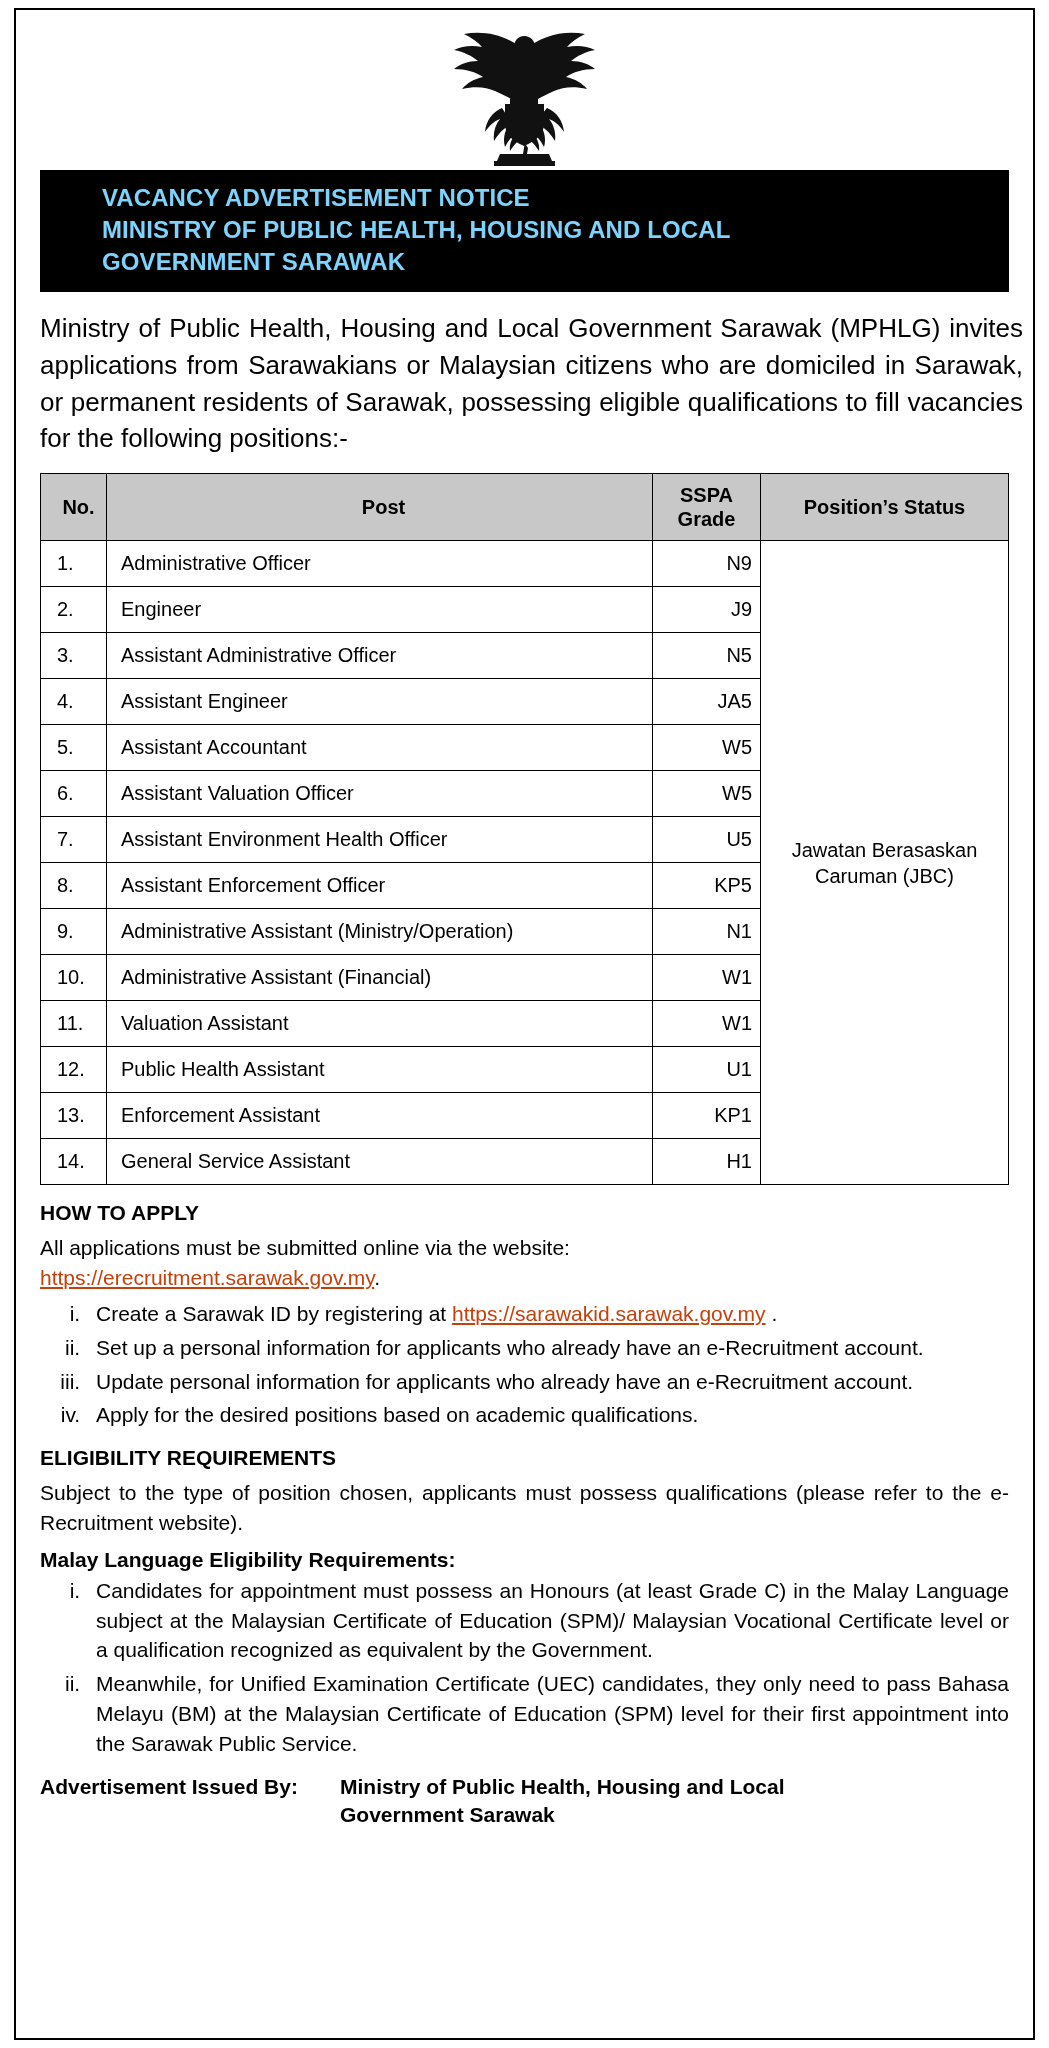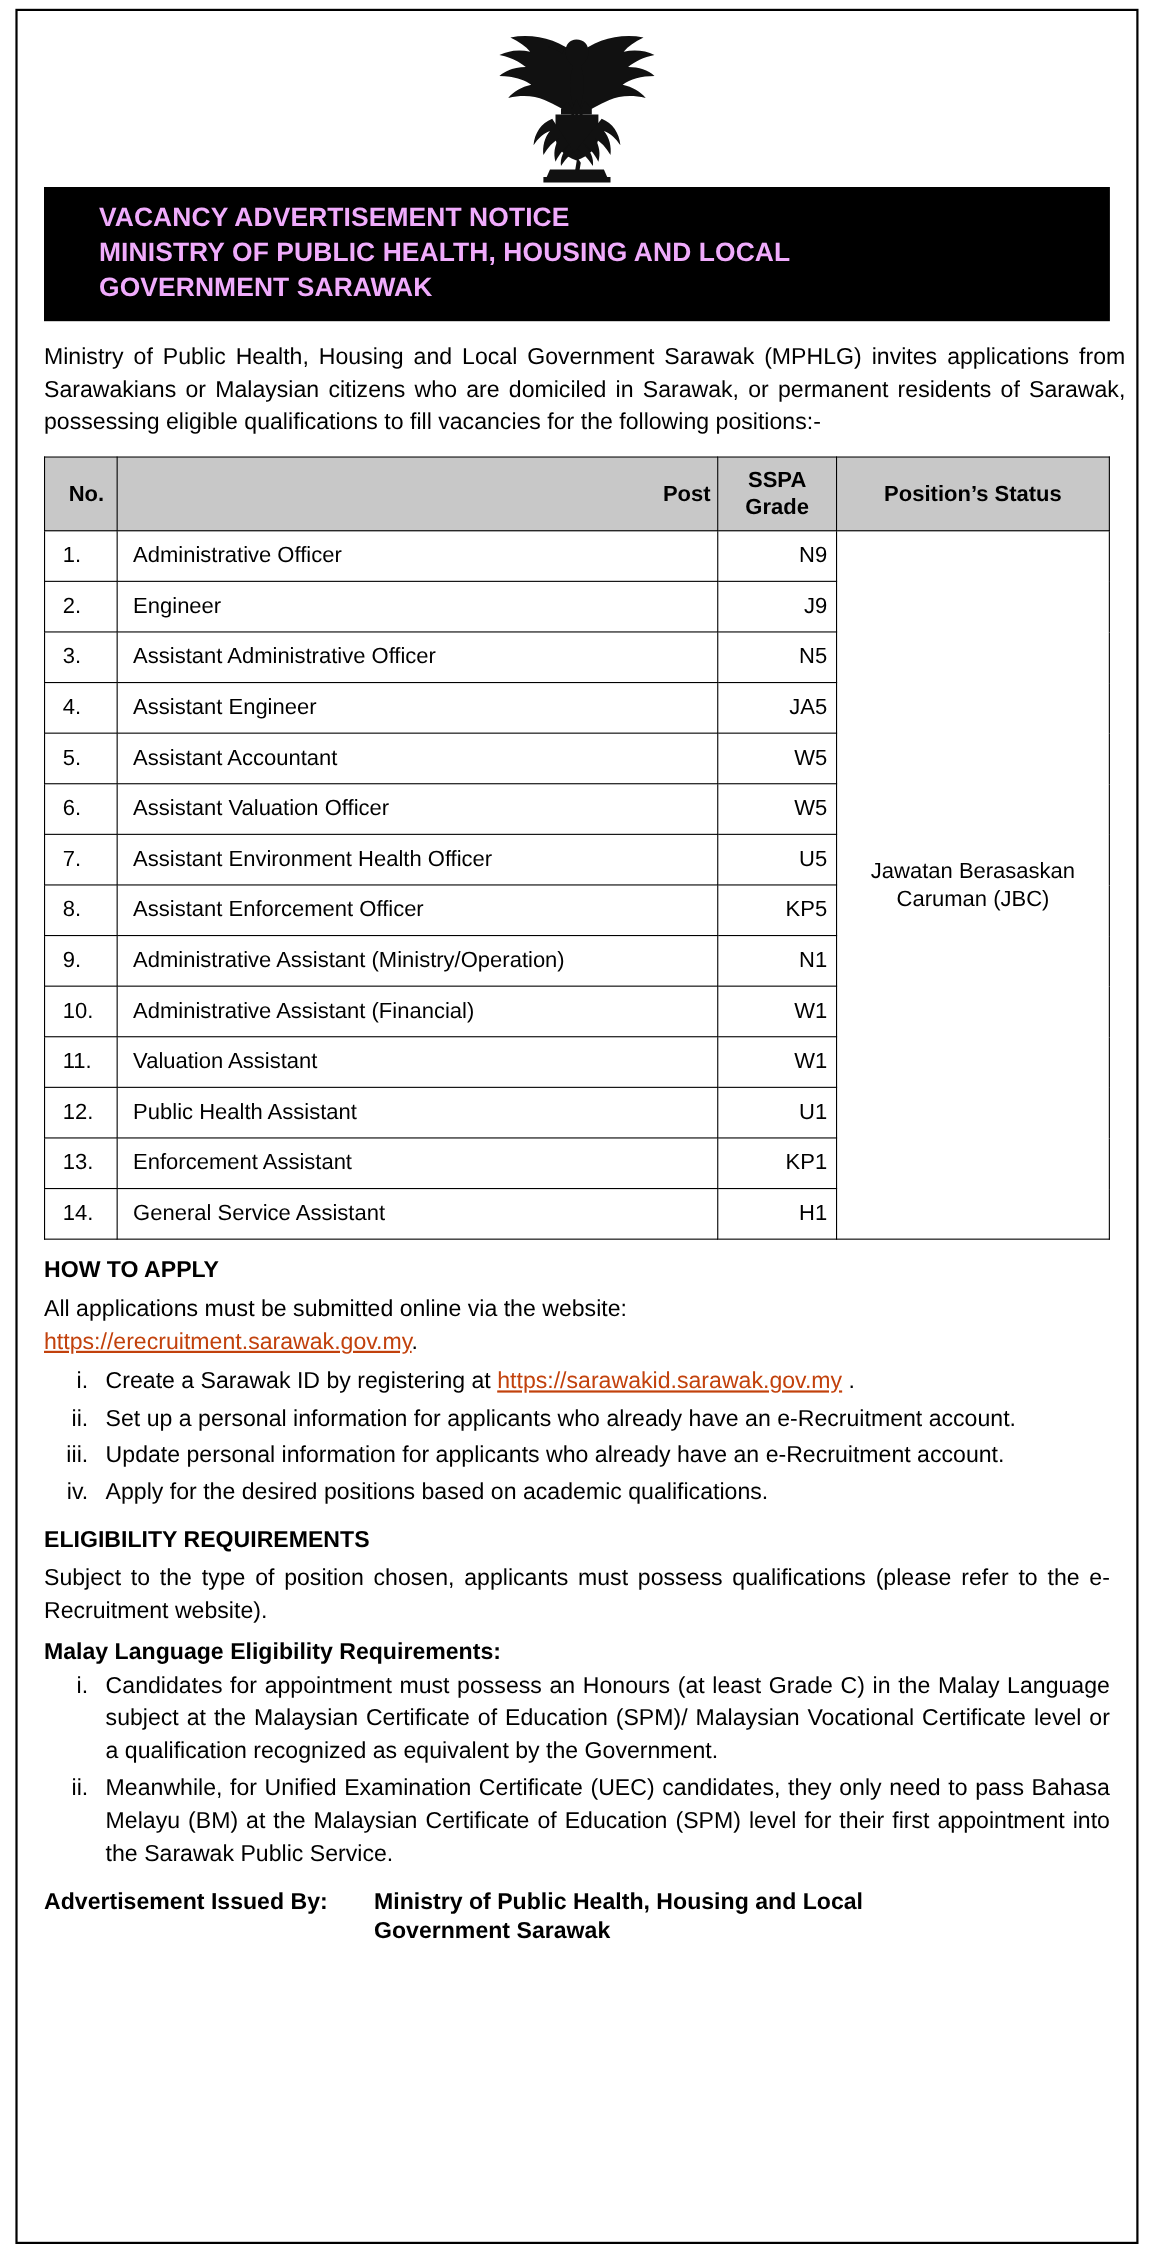--- a/index.html
+++ b/index.html
@@ -51,37 +51,37 @@
     font-size: 19.5px;
     padding-right: 6px;
     margin-top: -18px;
     margin-bottom: 12px;
     letter-spacing: .2px;
   }
 
   
   .title-banner {
     background: #000000;
-    color: #f0abfc;
-    padding: 12px 16px 14px 4px;
+    color: #7dd3fc;
+    padding: 12px 16px 14px 16px;
     margin: 0 0 0 14px;
     width: calc(100% - 28px);
   }
   .title-banner div {
     font-size: 24px;
     font-weight: bold;
     line-height: 1.33;
     padding-left: 46px;
     letter-spacing: .1px;
   }
 
   
   .intro {
     text-align: justify;
-    font-size: 21px;
+    font-size: 26px;
     line-height: 1.42;
     margin: 18px 0 16px 14px;
   }
 
   
   table.vacancy {
     border-collapse: collapse;
     width: calc(100% - 28px);
     margin: 0 14px 0 14px;
     font-size: 20px;
@@ -198,21 +198,21 @@
     <div>MINISTRY OF PUBLIC HEALTH, HOUSING AND LOCAL</div>
     <div>GOVERNMENT SARAWAK</div>
   </div>
 
   <p class="intro">Ministry of Public Health, Housing and Local Government Sarawak (MPHLG) invites applications from Sarawakians or Malaysian citizens who are domiciled in Sarawak, or permanent residents of Sarawak, possessing eligible qualifications to fill vacancies for the following positions:-</p>
 
   <table class="vacancy">
     <thead>
       <tr>
         <th class="col-no">No.</th>
-        <th class="col-post" style="text-align:right;">Post</th>
+        <th class="col-post" style="text-align:center;">Post</th>
         <th class="col-grade">SSPA Grade</th>
         <th class="col-stat">Position’s Status</th>
       </tr>
     </thead>
     <tbody>
       <tr>
         <td class="col-no">1.</td>
         <td class="col-post">Administrative Officer</td>
         <td class="col-grade">N9</td>
         <td class="col-stat status-cell" rowspan="14">Jawatan Berasaskan Caruman (JBC)</td>

